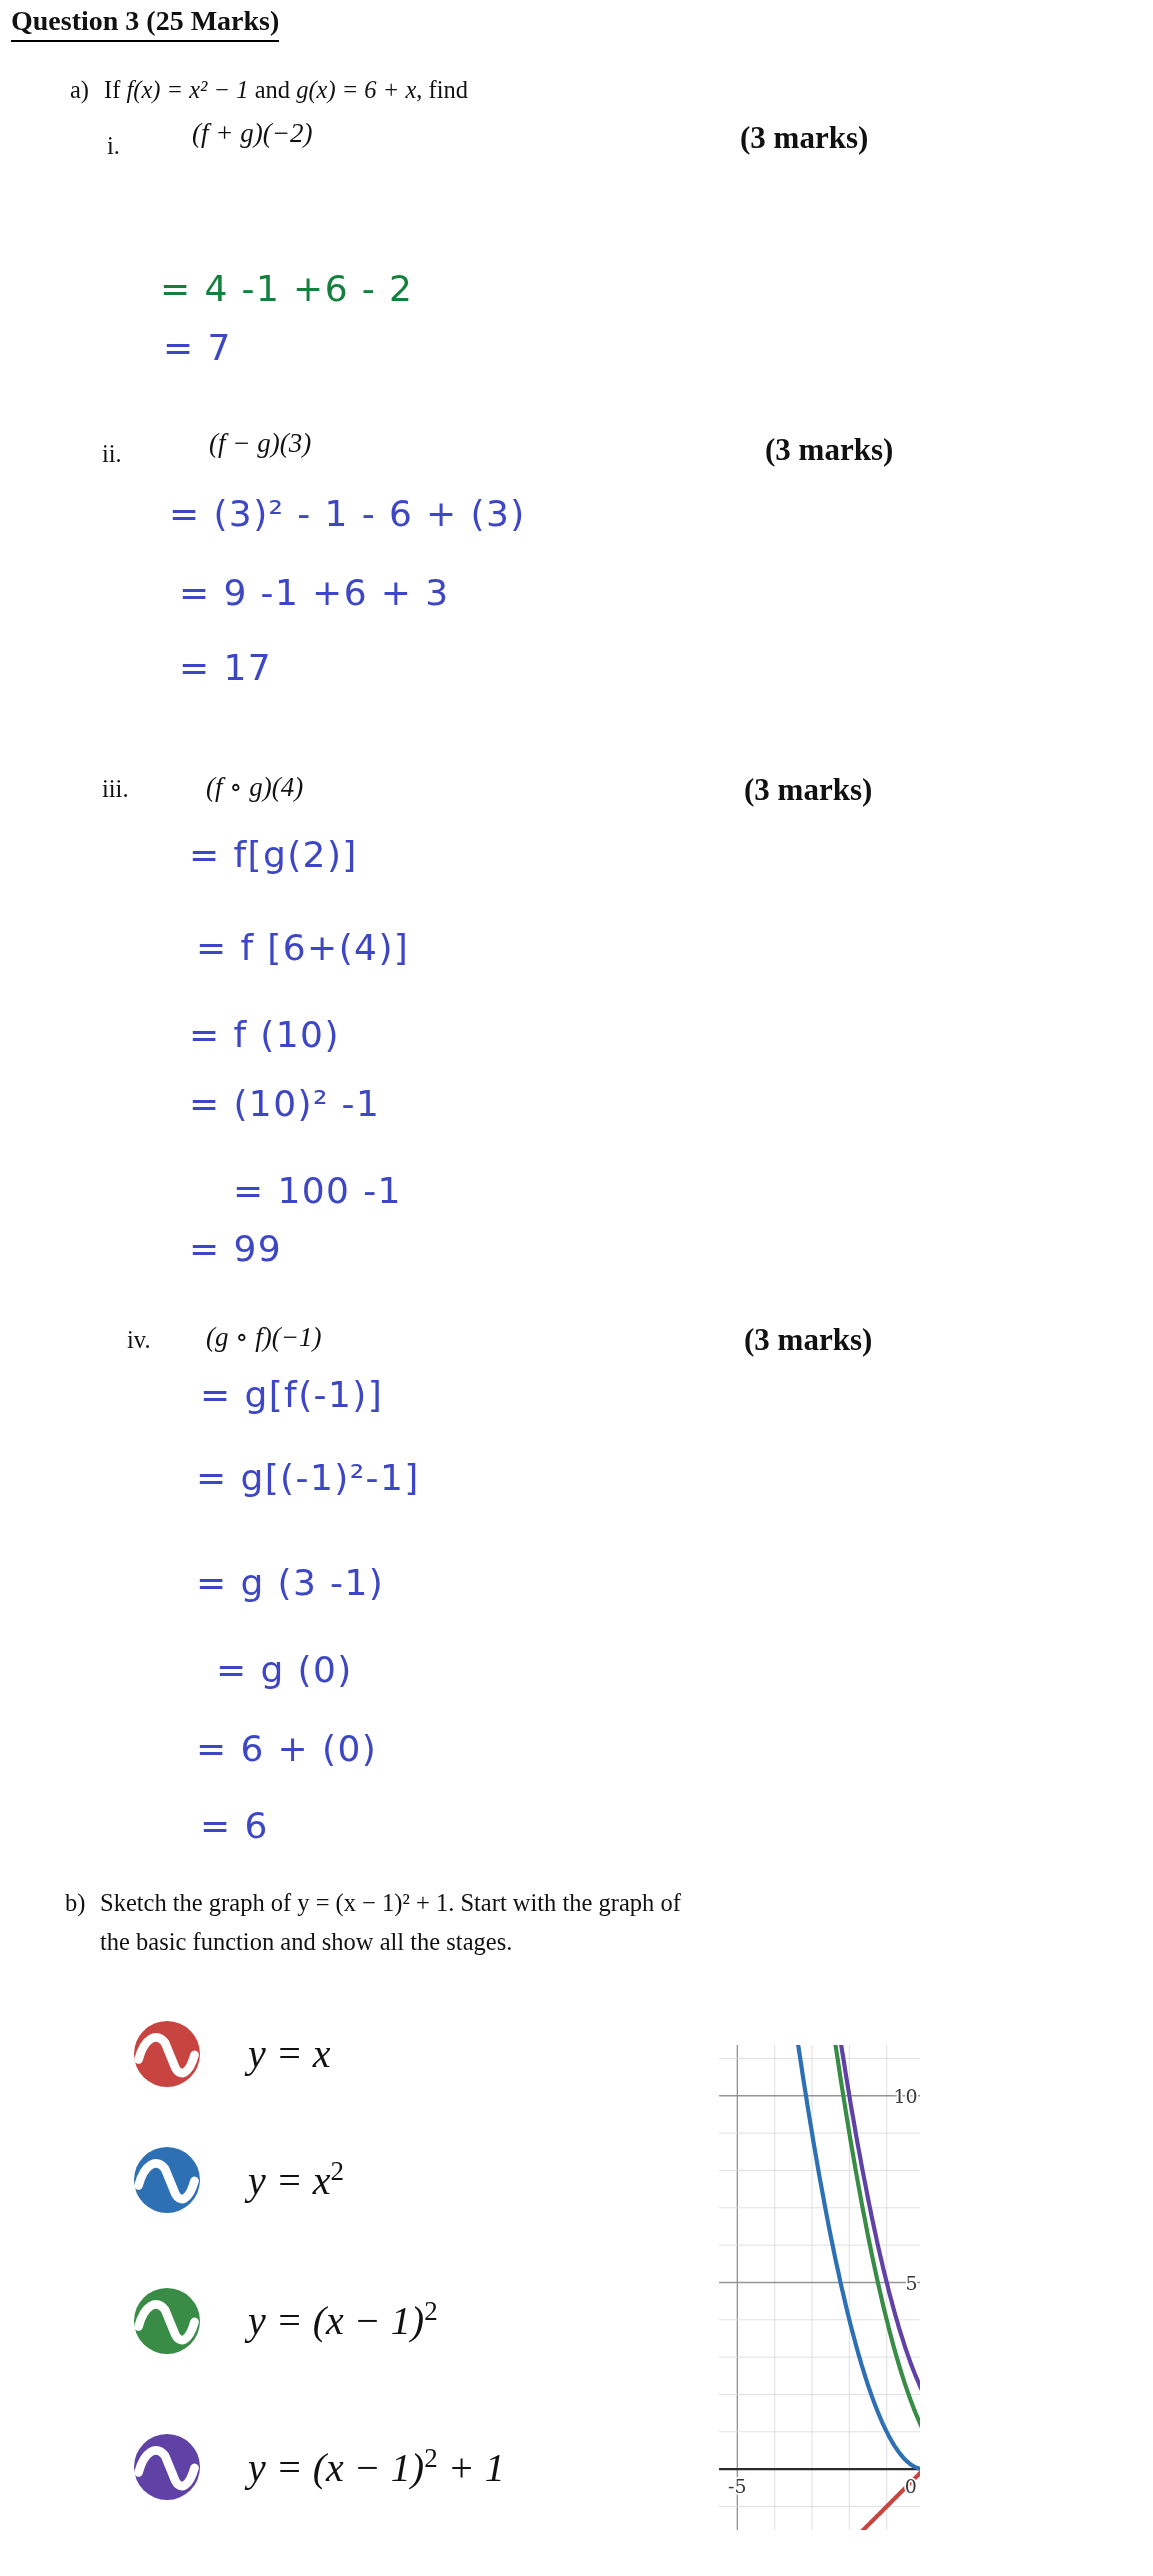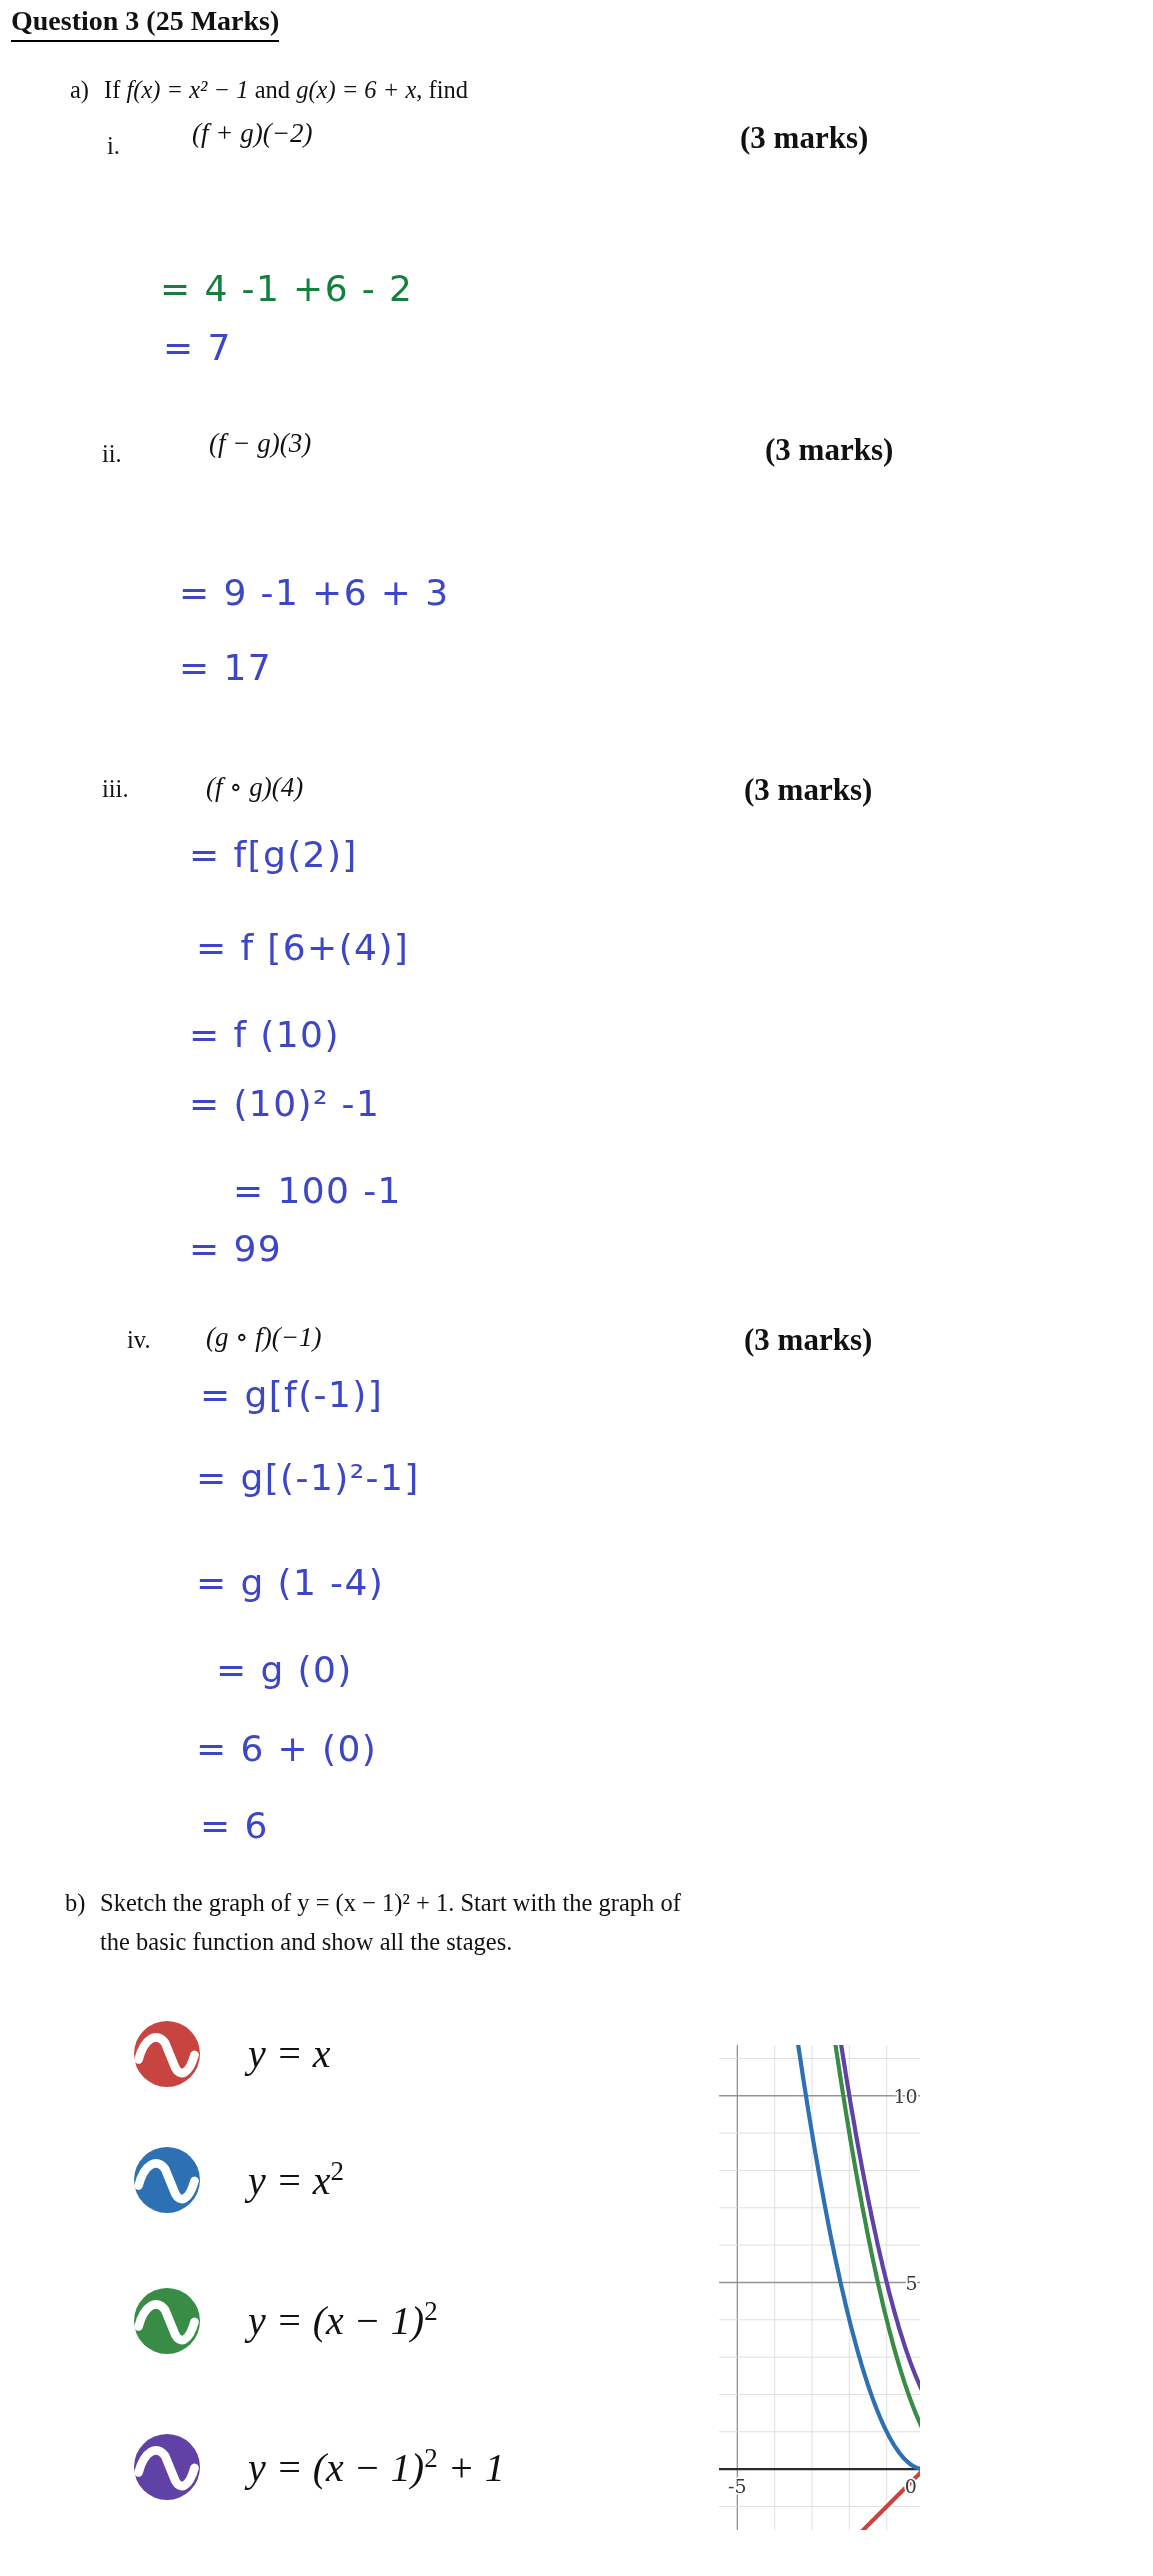--- a/index.html
+++ b/index.html
@@ -35,39 +35,40 @@
 
   <span class="abs numeral" style="left:107px;top:132px;">i.</span>
   <span class="abs expr" style="left:192px;top:118px;">(f + g)(−2)</span>
   <span class="abs marks" style="left:740px;top:120px;">(3 marks)</span>
   <span class="abs hw" style="left: 160px; top: 249px; color: #15803d; margin-top: 19px;">= 4 -1  +6 - 2</span>
   <span class="abs hw" style="left: 163px; top: 327px; color: rgb(61, 70, 197);">= 7</span>
 
   <span class="abs numeral" style="left:102px;top:440px;">ii.</span>
   <span class="abs expr" style="left:209px;top:428px;">(f − g)(3)</span>
   <span class="abs marks" style="left:765px;top:432px;">(3 marks)</span>
+  <span class="abs hw" style="left: 169px; top: 493px; color: rgb(61, 70, 197);">= (3)² - 1  -  6 + (3)</span>
   <span class="abs hw" style="left: 179px; top: 572px; color: rgb(61, 70, 197);">= 9 -1 +6 + 3</span>
   <span class="abs hw" style="left: 179px; top: 647px; color: rgb(61, 70, 197);">= 17</span>
 
   <span class="abs numeral" style="left:102px;top:775px;">iii.</span>
   <span class="abs expr" style="left:206px;top:771px;">(f ∘ g)(4)</span>
   <span class="abs marks" style="left:744px;top:772px;">(3 marks)</span>
   <span class="abs hw" style="left: 189px; top: 834px; color: rgb(61, 70, 197);">= f[g(2)]</span>
   <span class="abs hw" style="left: 196px; top: 927px; color: rgb(61, 70, 197);">= f [6+(4)]</span>
   <span class="abs hw" style="left: 189px; top: 1014px; color: rgb(61, 70, 197);">= f (10)</span>
   <span class="abs hw" style="left: 189px; top: 1083px; color: rgb(61, 70, 197);">= (10)² -1</span>
   <span class="abs hw" style="left: 189px; top: 1170px; color: rgb(61, 70, 197); margin-left: 44px;">= 100 -1</span>
   <span class="abs hw" style="left: 189px; top: 1228px; color: rgb(61, 70, 197);">= 99</span>
 
   <span class="abs numeral" style="left:127px;top:1326px;">iv.</span>
   <span class="abs expr" style="left:206px;top:1321px;">(g ∘ f)(−1)</span>
   <span class="abs marks" style="left:744px;top:1322px;">(3 marks)</span>
   <span class="abs hw" style="left: 200px; top: 1374px; color: rgb(61, 70, 197);">= g[f(-1)]</span>
   <span class="abs hw" style="left: 196px; top: 1457px; color: rgb(61, 70, 197);">= g[(-1)²-1]</span>
-  <span class="abs hw" style="left: 196px; top: 1562px; color: rgb(61, 70, 197);">= g (1 -4)</span>
+  <span class="abs hw" style="left: 196px; top: 1562px; color: rgb(61, 70, 197);">= g (3 -1)</span>
   <span class="abs hw" style="left: 204px; top: 1649px; color: rgb(61, 70, 197); margin-left: 12px;">= g (0)</span>
   <span class="abs hw" style="left: 196px; top: 1728px; color: rgb(61, 70, 197);">= 6 + (0)</span>
   <span class="abs hw" style="left: 200px; top: 1805px; color: rgb(61, 70, 197);">= 6</span>
 
   <span class="abs b-line" style="left:65px;top:1889px;">b)</span>
   <span class="abs b-line" style="left:100px;top:1889px;">Sketch the graph of y = (x − 1)² + 1. Start with the graph of</span>
   <span class="abs b-line" style="left:100px;top:1928px;">the basic function and show all the stages.</span>
   <span class="abs marks" style="left:1000px;top:1930px;">(6 marks)</span>
 
   <svg class="legend-icon" style="left:134px;top:2021px;" viewBox="0 0 72 72">

